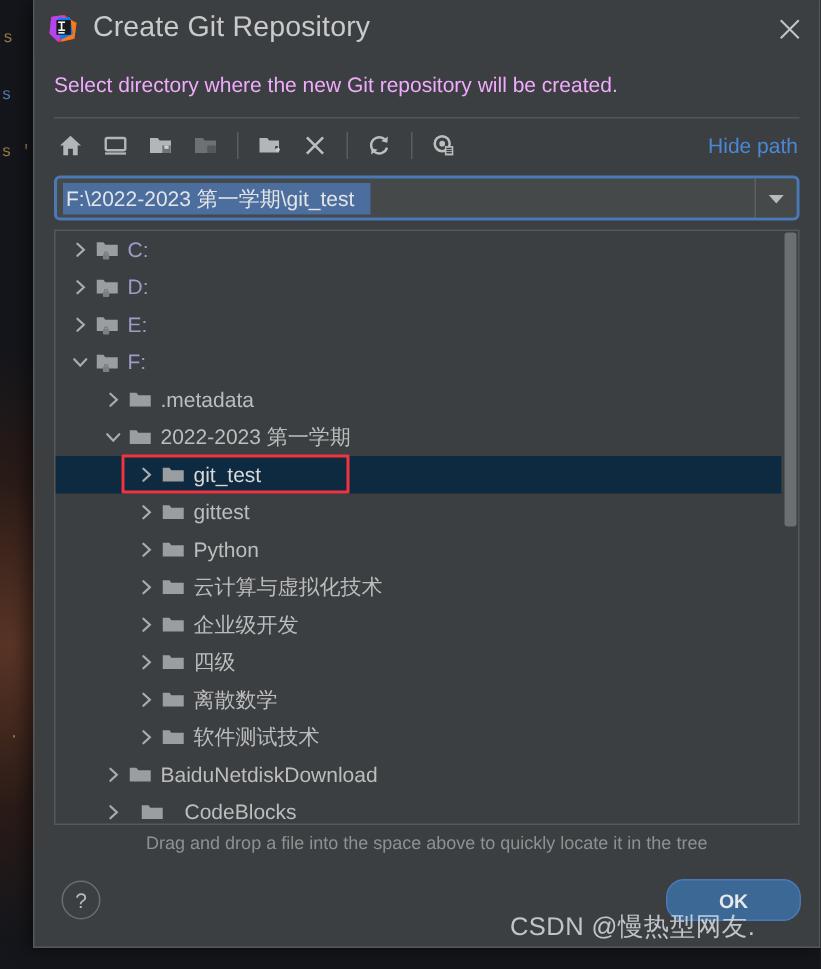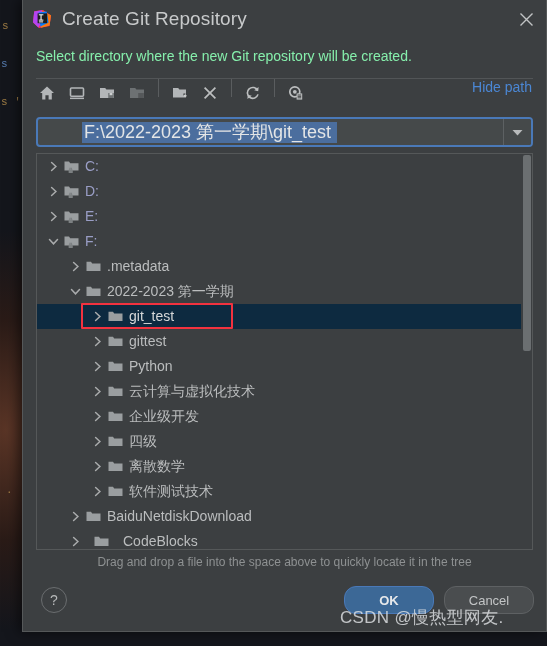--- a/index.html
+++ b/index.html
@@ -62,37 +62,37 @@
   #close-btn {
     width: 28px; height: 28px;
     display: flex; align-items: center; justify-content: center;
     cursor: pointer;
   }
   #close-btn svg { display: block; }
 
   
   #description {
     font-size: 14px;
-    color: #86efac;
+    color: #f0abfc;
     padding: 10px 14px 14px 13px;
     flex: 0 0 auto;
   }
 
   #sep-top {
     height: 1px;
     background: #525557;
     margin: 0 13px;
     flex: 0 0 auto;
   }
 
   
   #toolbar {
     height: 36px;
     display: flex;
-    align-items: flex-start;
+    align-items: center;
     padding: 0 13px 0 9px;
     flex: 0 0 auto;
   }
   .tbtn {
     width: 30px; height: 28px;
     display: flex; align-items: center; justify-content: center;
     cursor: pointer;
     border-radius: 3px;
   }
   .tbtn.disabled { cursor: default; }
@@ -123,27 +123,26 @@
     overflow: hidden;
   }
   #path-input {
     flex: 1 1 auto;
     display: flex;
     align-items: center;
     padding-left: 4px;
     min-width: 0;
   }
   #path-value {
-    font-size: 18px;
+    font-size: 14px;
     color: #e3e5e6;
     background: #4b6e9e;
-    padding: 1px 6px 2px 2px;
+    padding: 1px 11px 2px 2px;
     white-space: nowrap;
     line-height: 18px;
-    margin-left: 40px;
   }
   #path-divider { width: 1px; background: #5d6163; }
   #path-arrow {
     width: 27px;
     display: flex; align-items: center; justify-content: center;
     background: #45494a;
     cursor: pointer;
   }
 
   
@@ -616,17 +615,16 @@
     </div>
     <div id="annotation" style="top: 149px; left: 44px; height: 26px; width: 152px; border-color: rgb(242, 50, 63);"></div>
   </div>
 
   <div id="hint">Drag and drop a file into the space above to quickly locate it in the tree</div>
 
   <div id="footer">
     <div id="help-btn">?</div>
     <div class="fspacer"></div>
     <div class="dlg-btn" id="ok-btn">OK</div>
-    <div class="dlg-btn" id="cancel-btn">Cancel</div>
   </div>
 </div>
 
 <div id="watermark">CSDN @慢热型网友.</div>
 
 </body></html>

